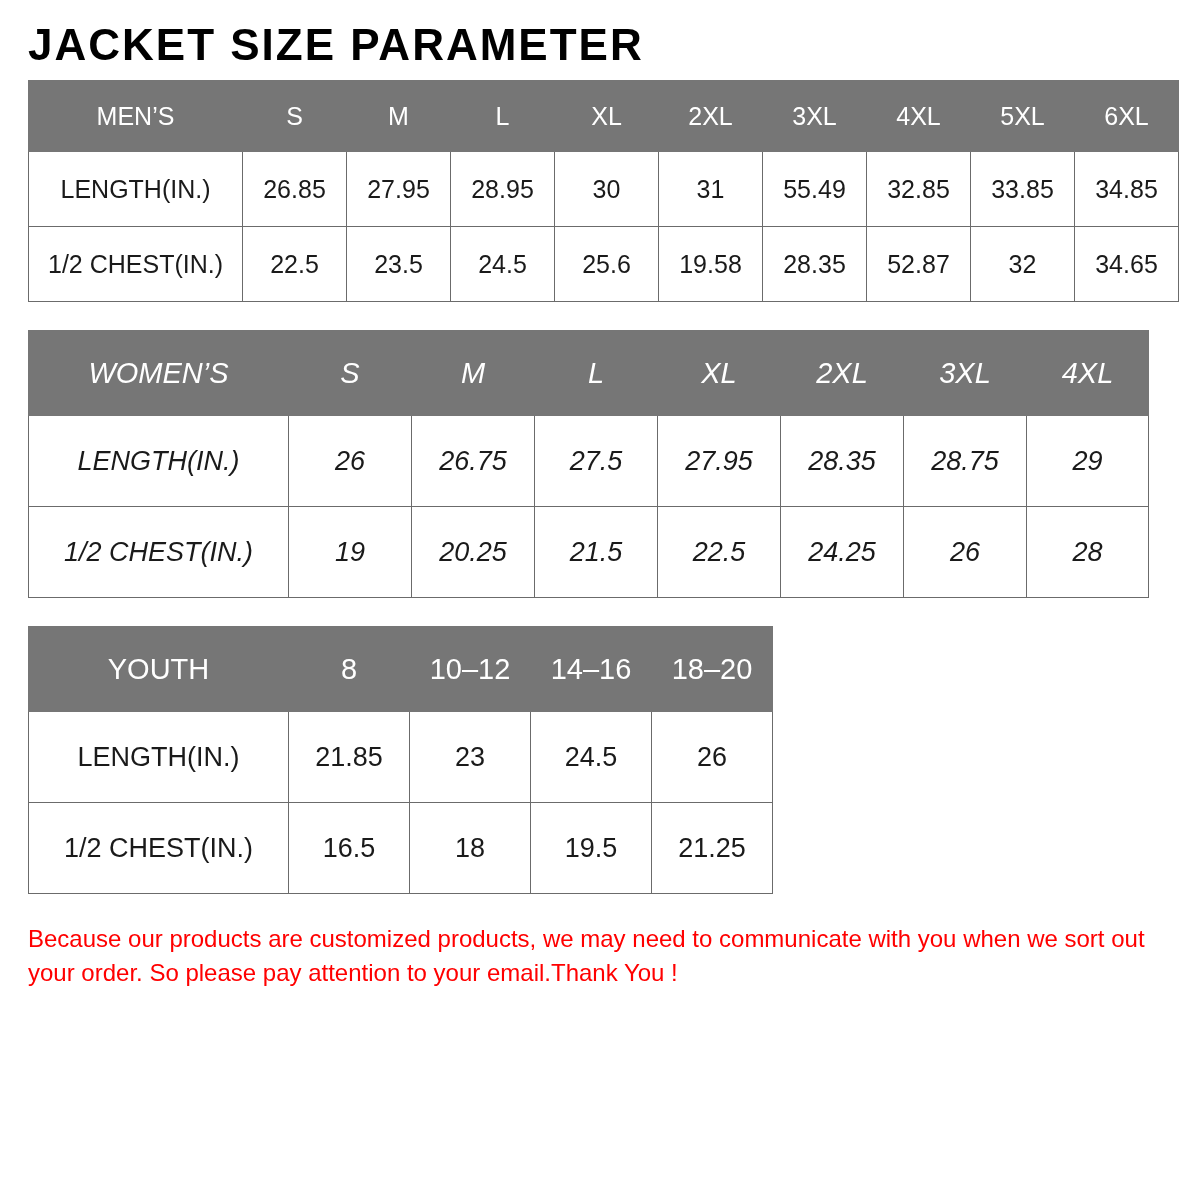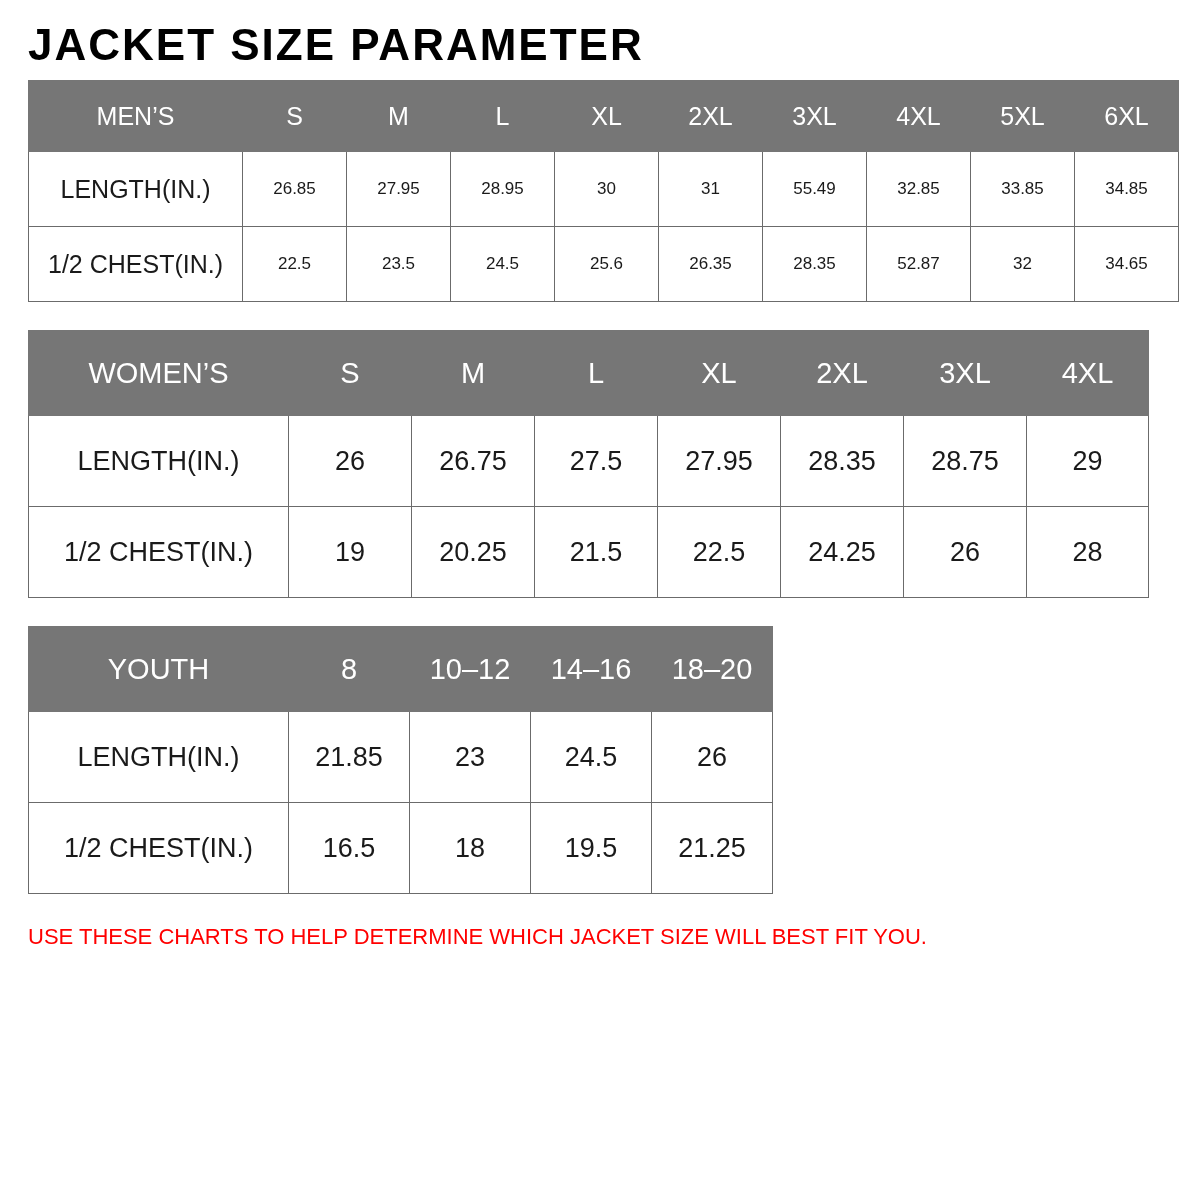--- a/index.html
+++ b/index.html
@@ -49,25 +49,25 @@
     background: #ffffff;
   }
   table.size-table thead th {
     background: #767676;
     color: #ffffff;
     border-color: #767676;
   }
   
   #mens-table { width: 1144px; }
   #mens-table thead th { height: 68px; font-size: 25px; }
-  #mens-table tbody td { height: 72px; font-size: 17px; }
+  #mens-table tbody td { height: 72px; font-size: 25px; }
   #mens-table thead th:first-child,
   #mens-table tbody td:first-child { font-size: 25px; }
   
-  #womens-table { width: 1120px; }
+  #womens-table { width: 1120px; font-style: italic; }
   #womens-table thead th { height: 82px; font-size: 29px; }
   #womens-table tbody td { height: 88px; font-size: 27px; }
   
   #youth-table { width: 745px; }
   #youth-table thead th { height: 82px; font-size: 29px; }
   #youth-table tbody td { height: 88px; font-size: 27px; }
 
   .row-label { text-align: center !important; }
   .footer {
     margin-top: 10px;
@@ -126,21 +126,21 @@
         <td>32.85</td>
         <td>33.85</td>
         <td>34.85</td>
       </tr>
       <tr>
         <td class="row-label">1/2 CHEST(IN.)</td>
         <td>22.5</td>
         <td>23.5</td>
         <td>24.5</td>
         <td>25.6</td>
-        <td>26.35</td>
+        <td>19.58</td>
         <td>28.35</td>
         <td>52.87</td>
         <td>32</td>
         <td>34.65</td>
       </tr>
     </tbody>
   </table>
 
   <table class="size-table" id="womens-table">
     <colgroup>
@@ -218,16 +218,16 @@
         <td class="row-label">1/2 CHEST(IN.)</td>
         <td>16.5</td>
         <td>18</td>
         <td>19.5</td>
         <td>21.25</td>
       </tr>
     </tbody>
   </table>
 
   <div class="footer">
-    <p class="para2">USE THESE CHARTS TO HELP DETERMINE WHICH JACKET SIZE WILL BEST FIT YOU.</p>
+    <p class="para1">Because our products are customized products, we may need to communicate with you when we sort out your order. So please pay attention to your email.Thank You !</p>
   </div>
 
 </div>
 
 </body></html>

